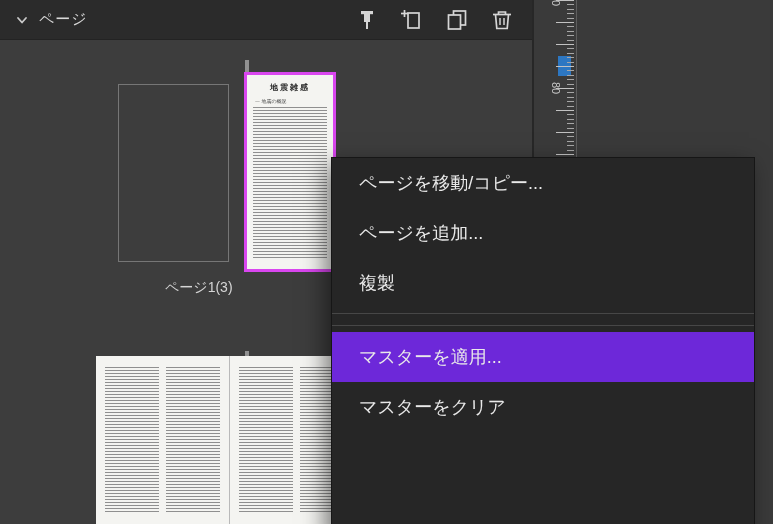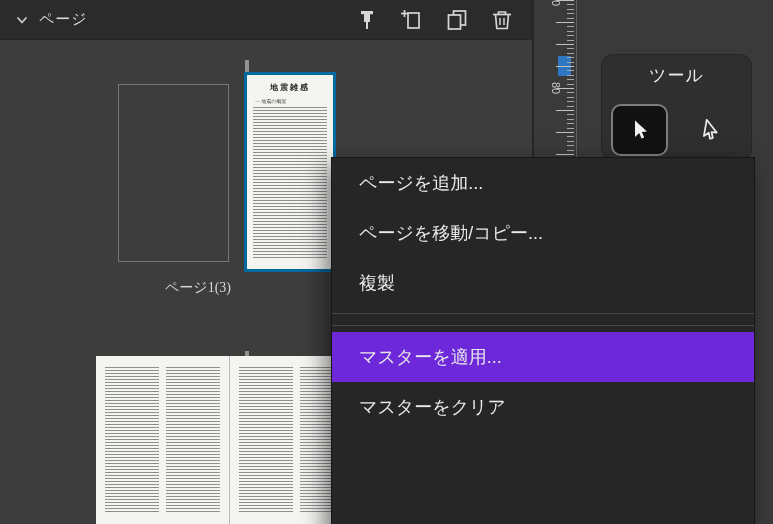--- a/index.html
+++ b/index.html
@@ -4,42 +4,42 @@
 <style>
   * { box-sizing: border-box; margin: 0; padding: 0; }
   html, body { background: #2e2e2e; }
   body { font-family: "Liberation Sans", "DejaVu Sans", sans-serif; }
   .app {
     position: relative; width: 773px; height: 524px;
     background: #3a3a3a; overflow: hidden;
     color: #e0e0e0;
   }
   
-  .pages-panel { position: absolute; left: 0; top: 0; width: 532px; height: 524px; background: #3d3d3d; font-family: Liberation Serif, serif; }
+  .pages-panel { position: absolute; left: 0; top: 0; width: 532px; height: 524px; background: #3d3d3d; }
   .panel-header {
     position: absolute; left: 0; top: 0; width: 532px; height: 40px;
     background: #2b2b2b; border-bottom: 1px solid #232323;
     display: flex; align-items: center; padding: 0 14px;
   }
   .panel-title { font-size: 15px; color: #d9d9d9; margin-left: 9px; letter-spacing: 1px; }
   .header-spacer { flex: 1; }
   .header-icons { display: flex; align-items: center; gap: 17px; margin-right: 2px; }
   .icon-btn { width: 28px; height: 28px; display: flex; align-items: center; justify-content: center; cursor: pointer; }
 
   .empty-page {
     position: absolute; left: 118px; top: 84px; width: 111px; height: 178px;
     border: 1px solid #767676;
   }
   .spread-tick { position: absolute; width: 4px; height: 13px; background: #919191; }
   .tick1 { left: 245px; top: 60px; }
   .tick2 { left: 245px; top: 351px; }
 
   .sel-page {
     position: absolute; left: 244px; top: 72px; width: 92px; height: 200px;
-    border: 3px solid #0369a1; background: #f4f4f1;
+    border: 3px solid #d946ef; background: #f4f4f1;
   }
   .sel-page-inner { position: absolute; inset: 0; padding: 7px 6px 5px 6px; overflow: hidden; }
   .doc-title { font-size: 8px; font-weight: bold; color: #2a2a2a; text-align: center; letter-spacing: 2px; }
   .doc-heading { font-size: 5px; color: #3a3a3a; margin: 5px 0 3px 2px; }
   .text-sim {
     background-image: repeating-linear-gradient(180deg, #8f8f8f 0, #8f8f8f 1px, transparent 1px, transparent 3px);
   }
   .sel-page .text-sim { height: 152px; width: 100%; }
 
   .page-label {
@@ -179,39 +179,24 @@
 
   <div class="ruler">
     <div class="ruler-marker"></div>
     <div class="ruler-minor"></div>
     <div class="ruler-major"></div>
     <div class="ruler-num num-top">60</div>
     <div class="ruler-num num-80">80</div>
   </div>
   <div class="canvas-edge"></div>
 
-  <div class="tools-panel">
-    <div class="tools-title">ツール</div>
-    <div class="tool-btn selected">
-      <svg width="24" height="24" viewBox="0 0 24 24">
-        <path d="M7 2.5 L7 19 L11.2 14.9 L13.5 20.6 L16.2 19.4 L13.9 13.9 L19 13.4 Z" fill="#f2f2f2"></path>
-      </svg>
-    </div>
-    <div class="tool-btn plain">
-      <svg width="24" height="24" viewBox="0 0 24 24">
-        <g transform="rotate(10 12 12)">
-          <path d="M7 2.5 L7 19 L11.2 14.9 L13.5 20.6 L16.2 19.4 L13.9 13.9 L19 13.4 Z" fill="none" stroke="#ededed" stroke-width="1.7" stroke-linejoin="round"></path>
-        </g>
-      </svg>
-    </div>
-  </div>
 
   <div class="context-menu">
+      <div class="menu-item">ページを移動/コピー...</div>
       <div class="menu-item">ページを追加...</div>
-      <div class="menu-item">ページを移動/コピー...</div>
       <div class="menu-item">複製</div>
       <div class="menu-separator"></div>
       <div class="menu-separator"></div>
       <div class="menu-item highlighted">マスターを適用...</div>
       <div class="menu-item">マスターをクリア</div>
     </div>
 
 </div>
 
 </body></html>

